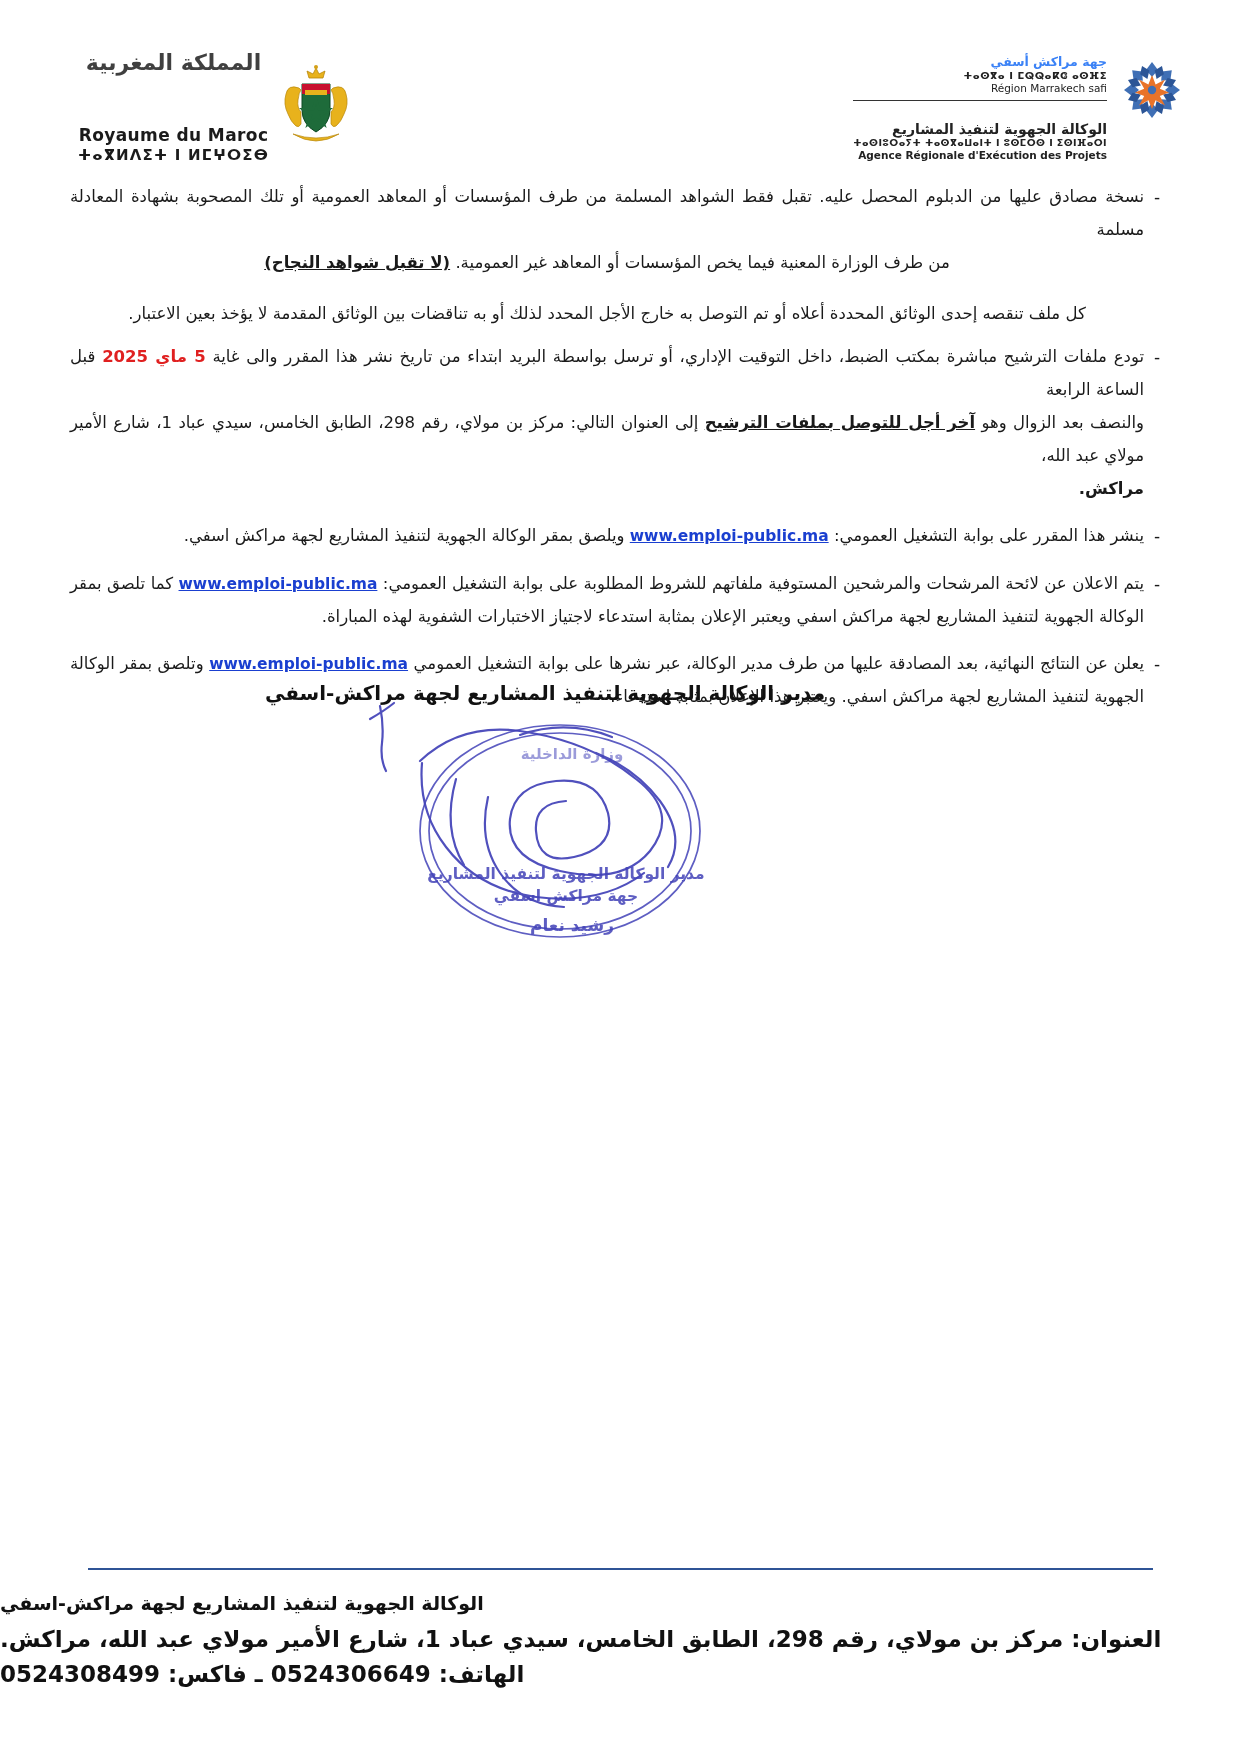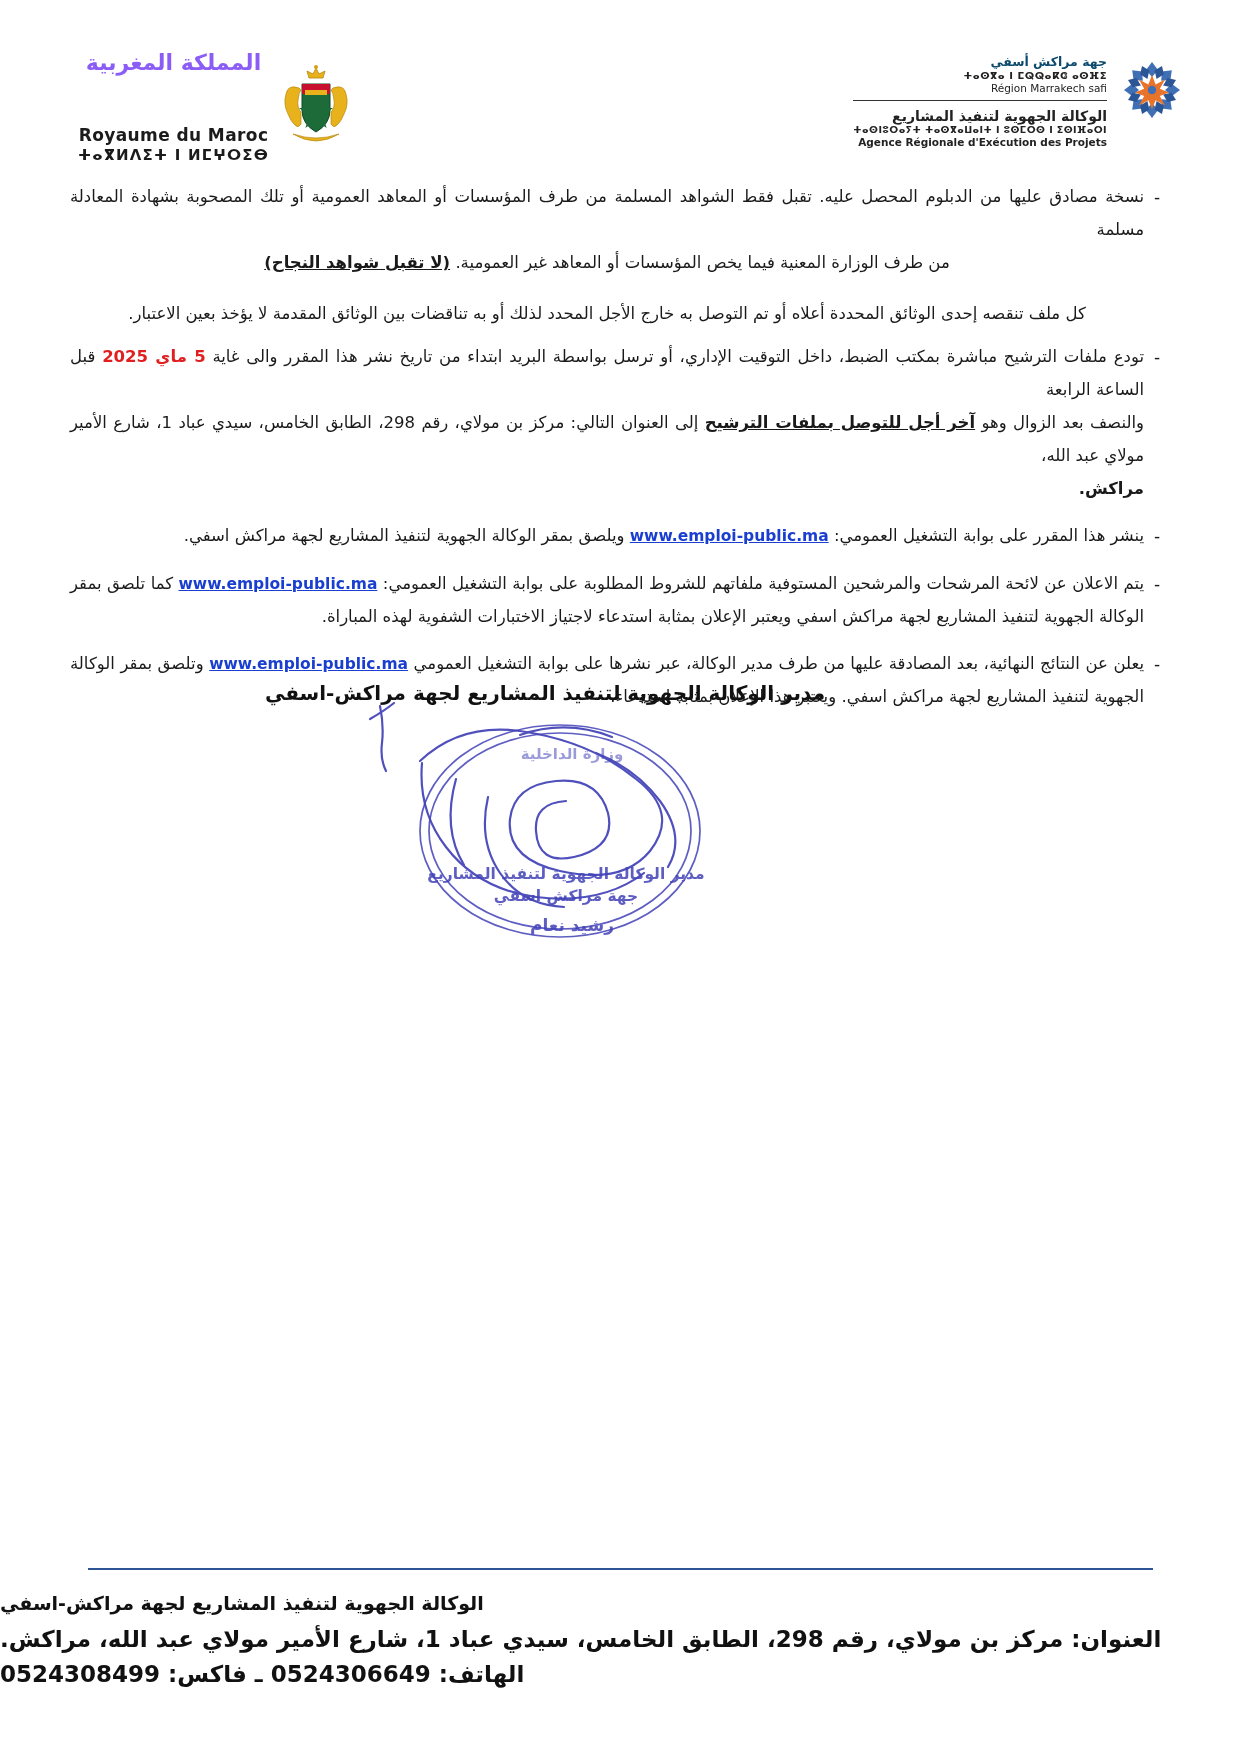--- a/index.html
+++ b/index.html
@@ -44,21 +44,21 @@
   }
   .ma-text {
     direction: rtl;
     text-align: center;
     line-height: 1.22;
   }
   .ma-ar {
     font-size: 22px;
     font-weight: 700;
     letter-spacing: 1px;
-    color: #8b5cf6;
+    color: #404040;
   }
   .ma-fr {
     font-size: 17px;
     font-weight: 700;
     color: #1b1b1b;
     direction: ltr;
     letter-spacing: 0.4px;
     margin-top: 48px;
   }
   .ma-tif {
@@ -78,22 +78,22 @@
     align-items: flex-start;
     gap: 12px;
     direction: ltr;
   }
   .arep-text {
     direction: rtl;
     text-align: right;
     padding-top: 2px;
   }
   .arep-block-1 { line-height: 1.18; }
-  .arep-block-2 { line-height: 1.18; margin-top: 6px; padding-top: 7px; border-top: 1.6px solid #333; }
-  .arep-ar-1 { font-size: 12.5px; font-weight: 700; color: #0c4a6e; letter-spacing: 0.6px; }
+  .arep-block-2 { line-height: 1.18; margin-top: 6px; padding-top: 20px; border-top: 1.6px solid #333; }
+  .arep-ar-1 { font-size: 12.5px; font-weight: 700; color: #3b82f6; letter-spacing: 0.6px; }
   .arep-tif-1 { font-size: 10px; font-weight: 700; color: #222; direction: ltr; letter-spacing: 0.5px; }
   .arep-fr-1 { font-size: 10.5px; font-weight: 400; color: #222; direction: ltr; }
   .arep-ar-2 { font-size: 14px; font-weight: 700; color: #222; letter-spacing: 0.6px; }
   .arep-tif-2 { font-size: 9.5px; font-weight: 700; color: #222; direction: ltr; letter-spacing: 0.4px; }
   .arep-fr-2 { font-size: 10.5px; font-weight: 700; color: #222; direction: ltr; }
   .star-emblem { width: 66px; height: 66px; flex: none; margin-top: 4px; }
 
   
   .content {
     position: absolute;

